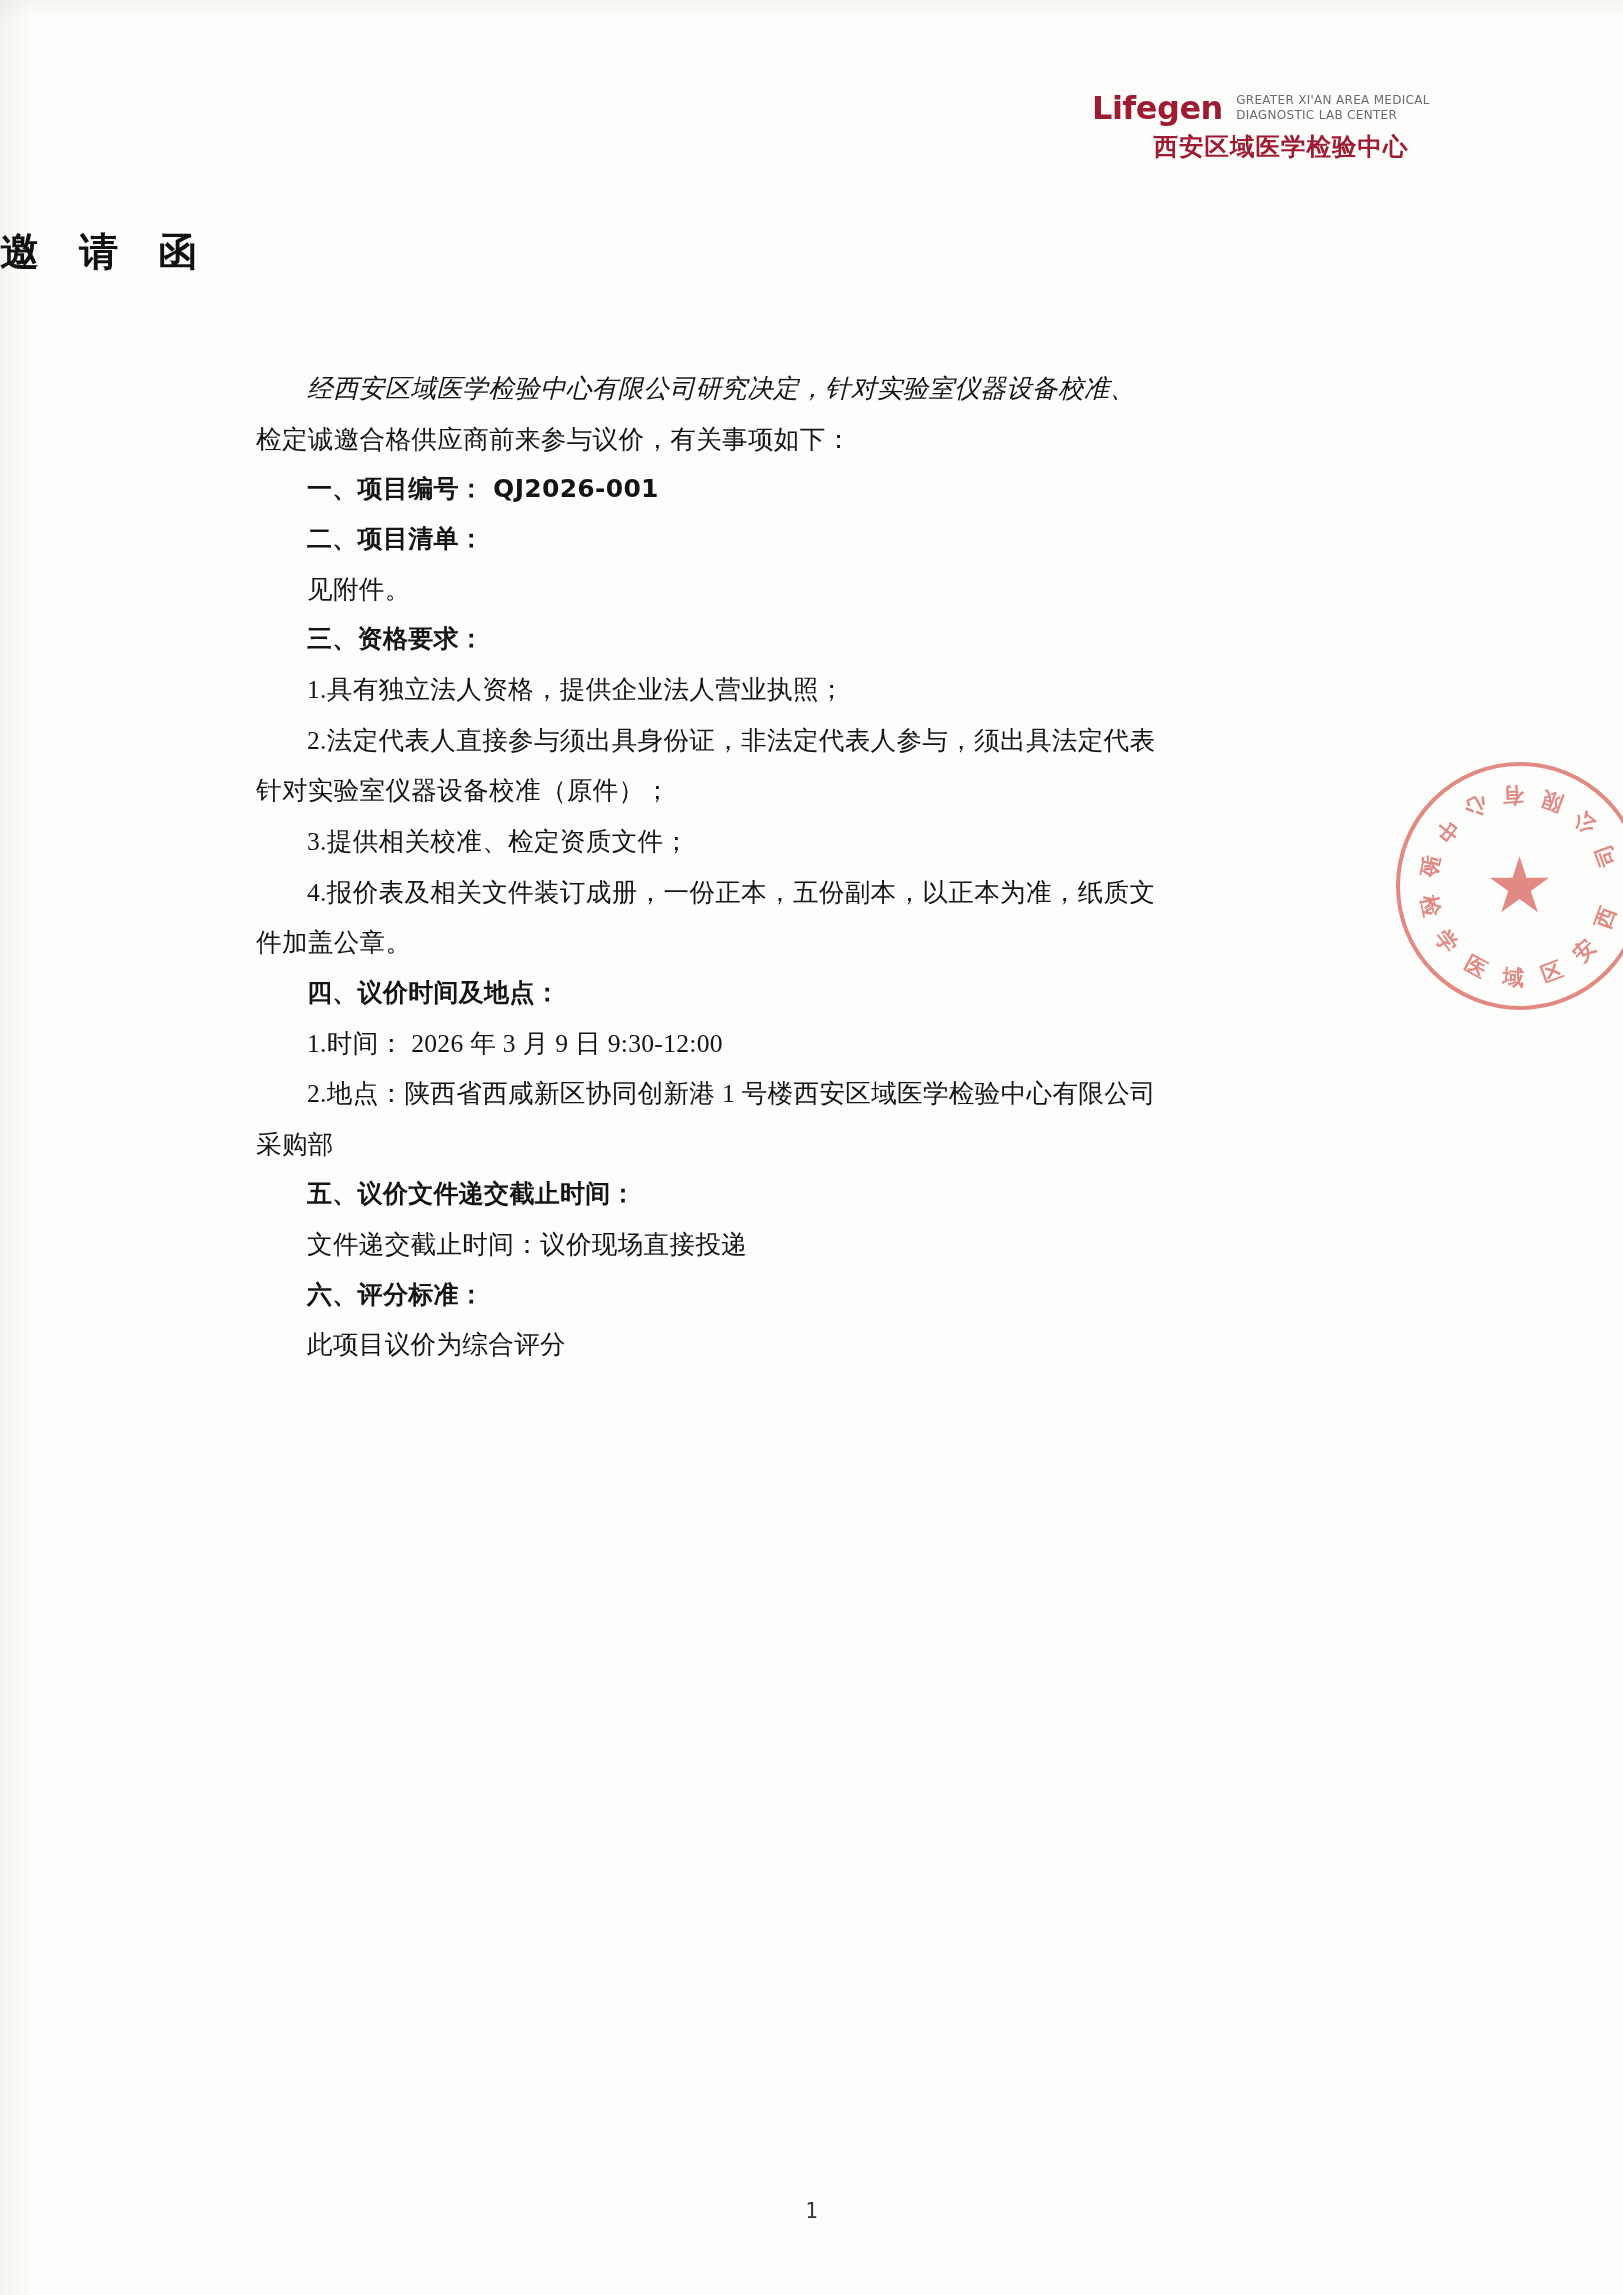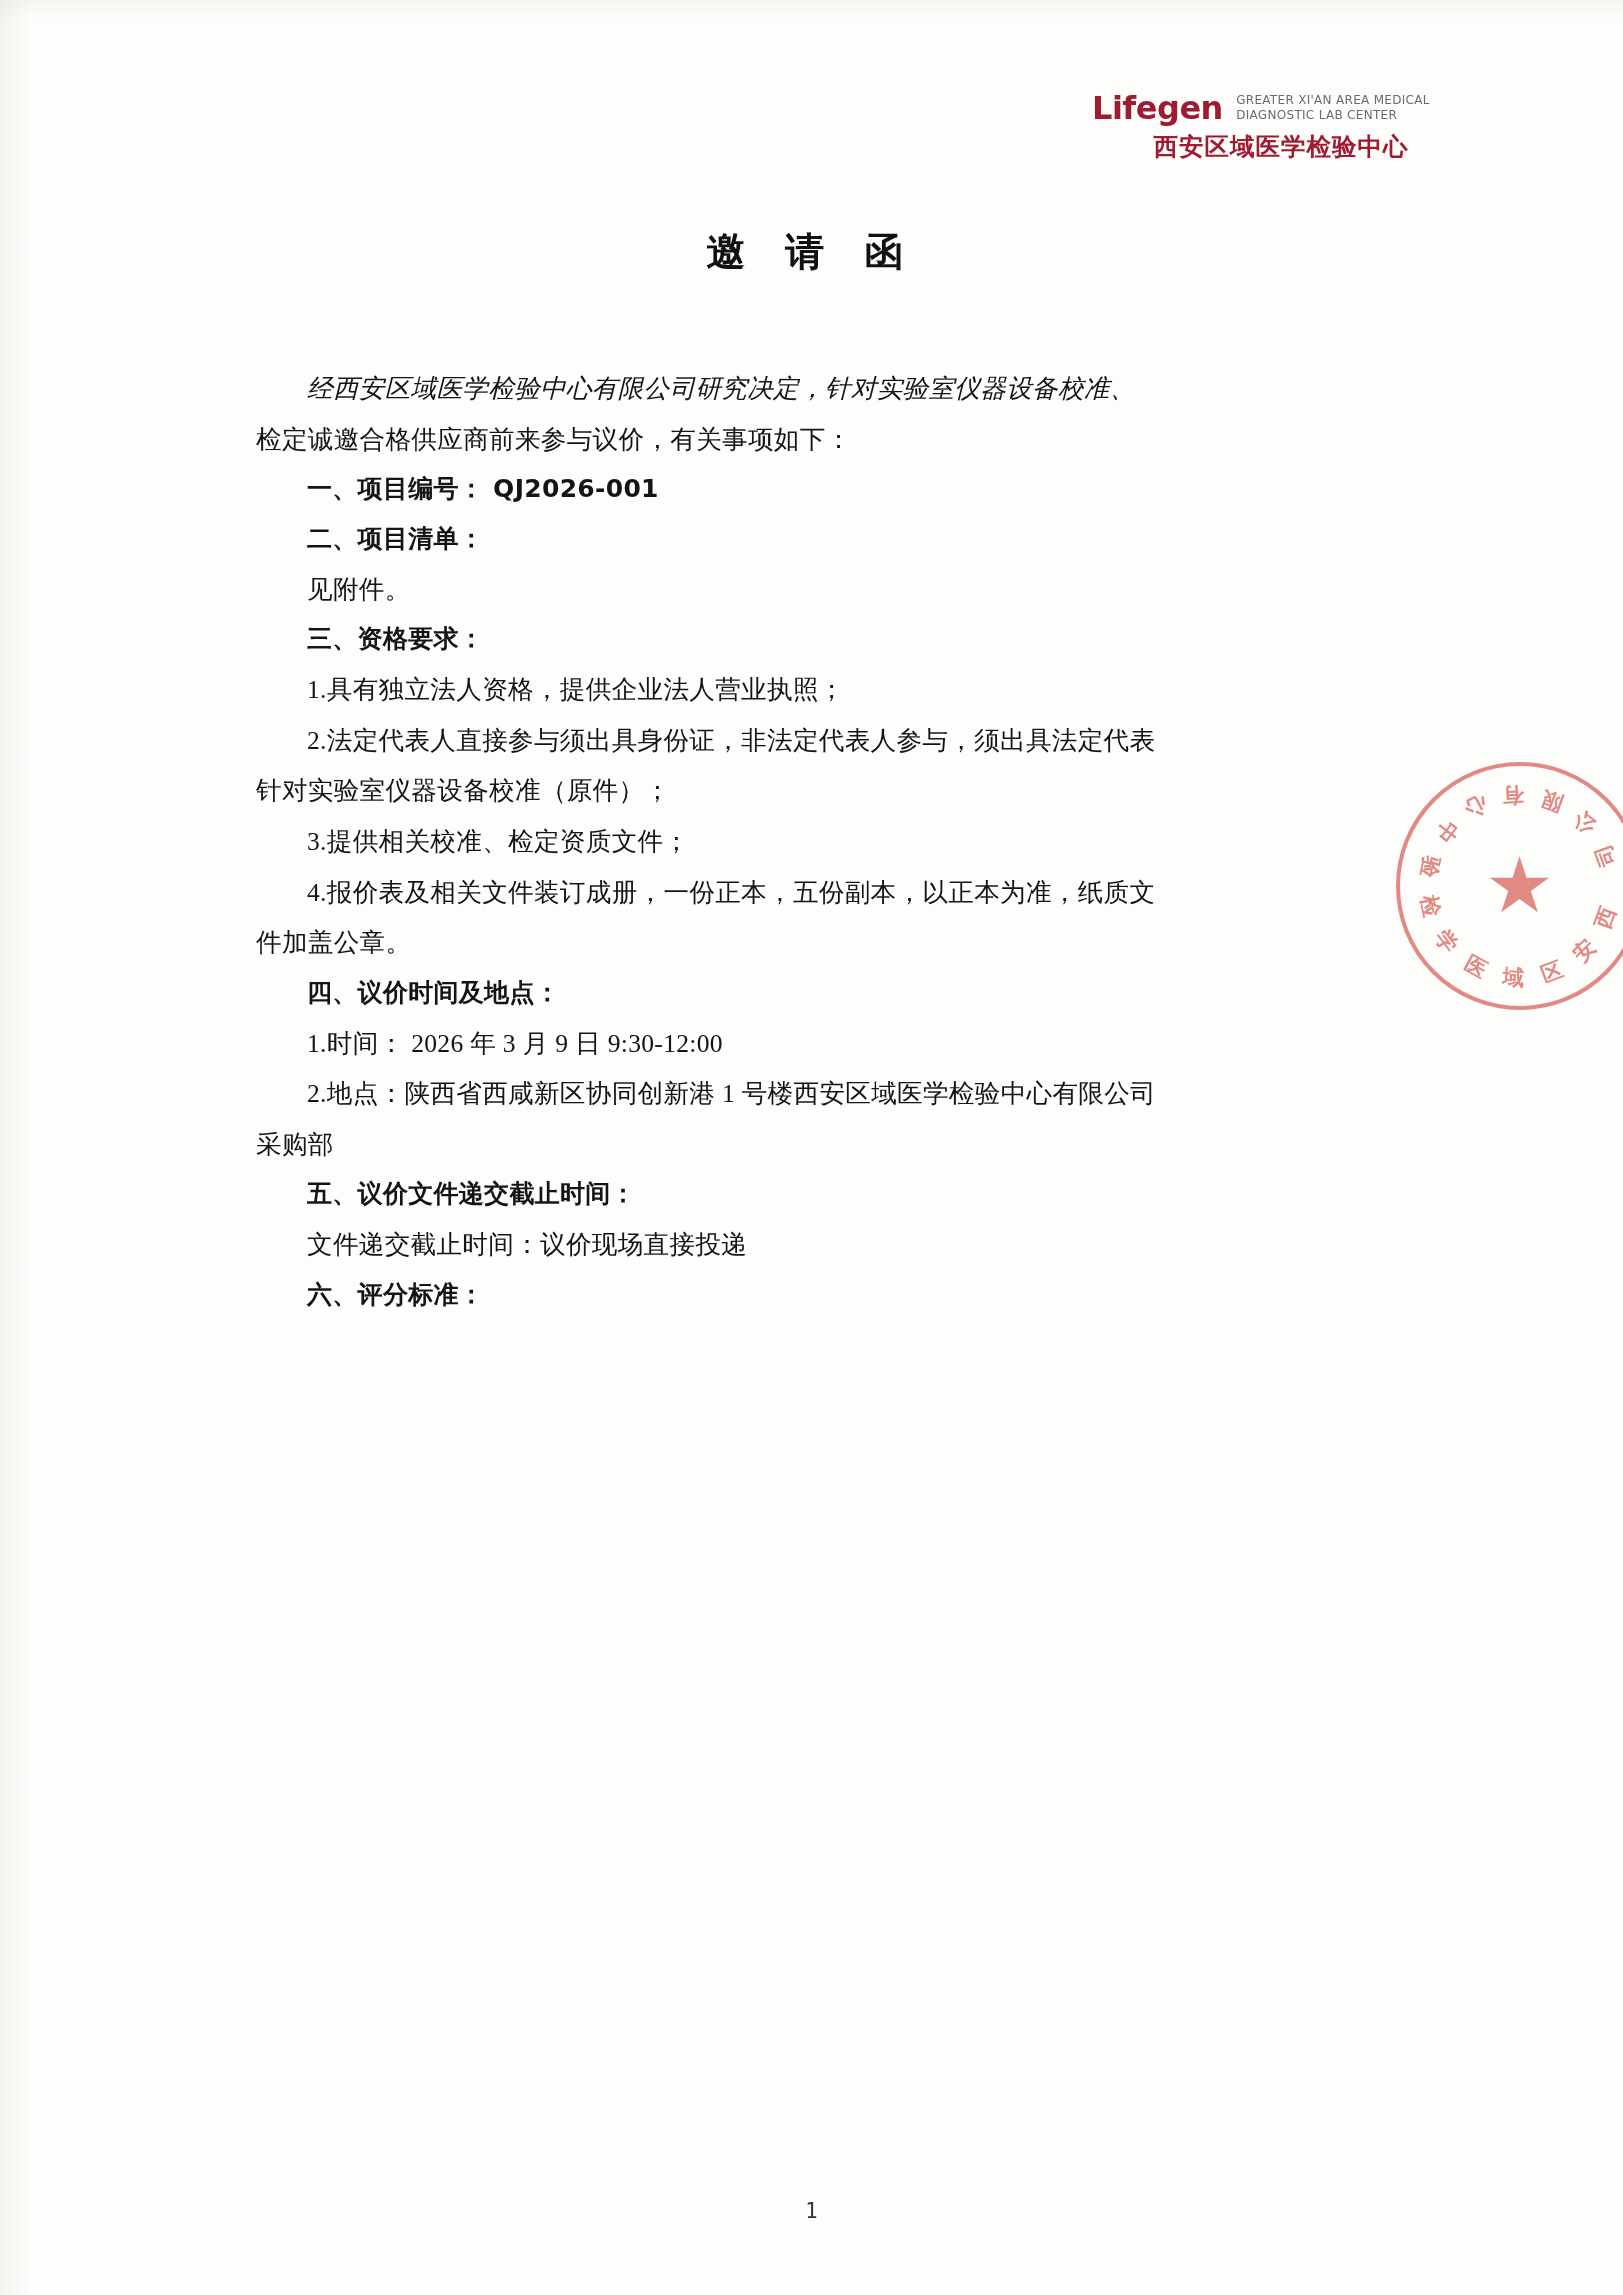--- a/index.html
+++ b/index.html
@@ -79,21 +79,20 @@
     letter-spacing: 1px;
     text-align: center;
   }
 
   
   .doc-title {
     position: absolute;
     top: 225px;
     left: 0;
     right: 0;
-    text-align: center;
     font-family: "DejaVu Sans", "Liberation Sans", sans-serif;
     font-weight: bold;
     font-size: 39px;
     letter-spacing: 13.3px;
     color: #111;
   }
 
   
   .body-block {
     position: absolute;
@@ -220,20 +219,21 @@
 
     <p class="p heading">四、议价时间及地点：</p>
     <p class="p sub">1.时间：  2026 年 3 月 9 日 9:30-12:00</p>
     <p class="p sub">2.地点：陕西省西咸新区协同创新港 1 号楼西安区域医学检验中心有限公司</p>
     <p class="p flush">采购部</p>
 
     <p class="p heading">五、议价文件递交截止时间：</p>
     <p class="p sub">文件递交截止时间：议价现场直接投递</p>
 
     <p class="p heading">六、评分标准：</p>
+    <p class="p sub">此项目议价为综合评分</p>
 
   </div>
 
   <div class="seal">
     <div class="seal-text" id="sealRing">
         <span style="transform: rotate(-250deg) translate(0px, -91px) rotate(180deg) translate(-50%, -50%);">西</span>
         <span style="transform: rotate(-225.385deg) translate(0px, -91px) rotate(180deg) translate(-50%, -50%);">安</span>
         <span style="transform: rotate(-200.769deg) translate(0px, -91px) rotate(180deg) translate(-50%, -50%);">区</span>
         <span style="transform: rotate(-176.154deg) translate(0px, -91px) rotate(180deg) translate(-50%, -50%);">域</span>
         <span style="transform: rotate(-151.538deg) translate(0px, -91px) rotate(180deg) translate(-50%, -50%);">医</span>

